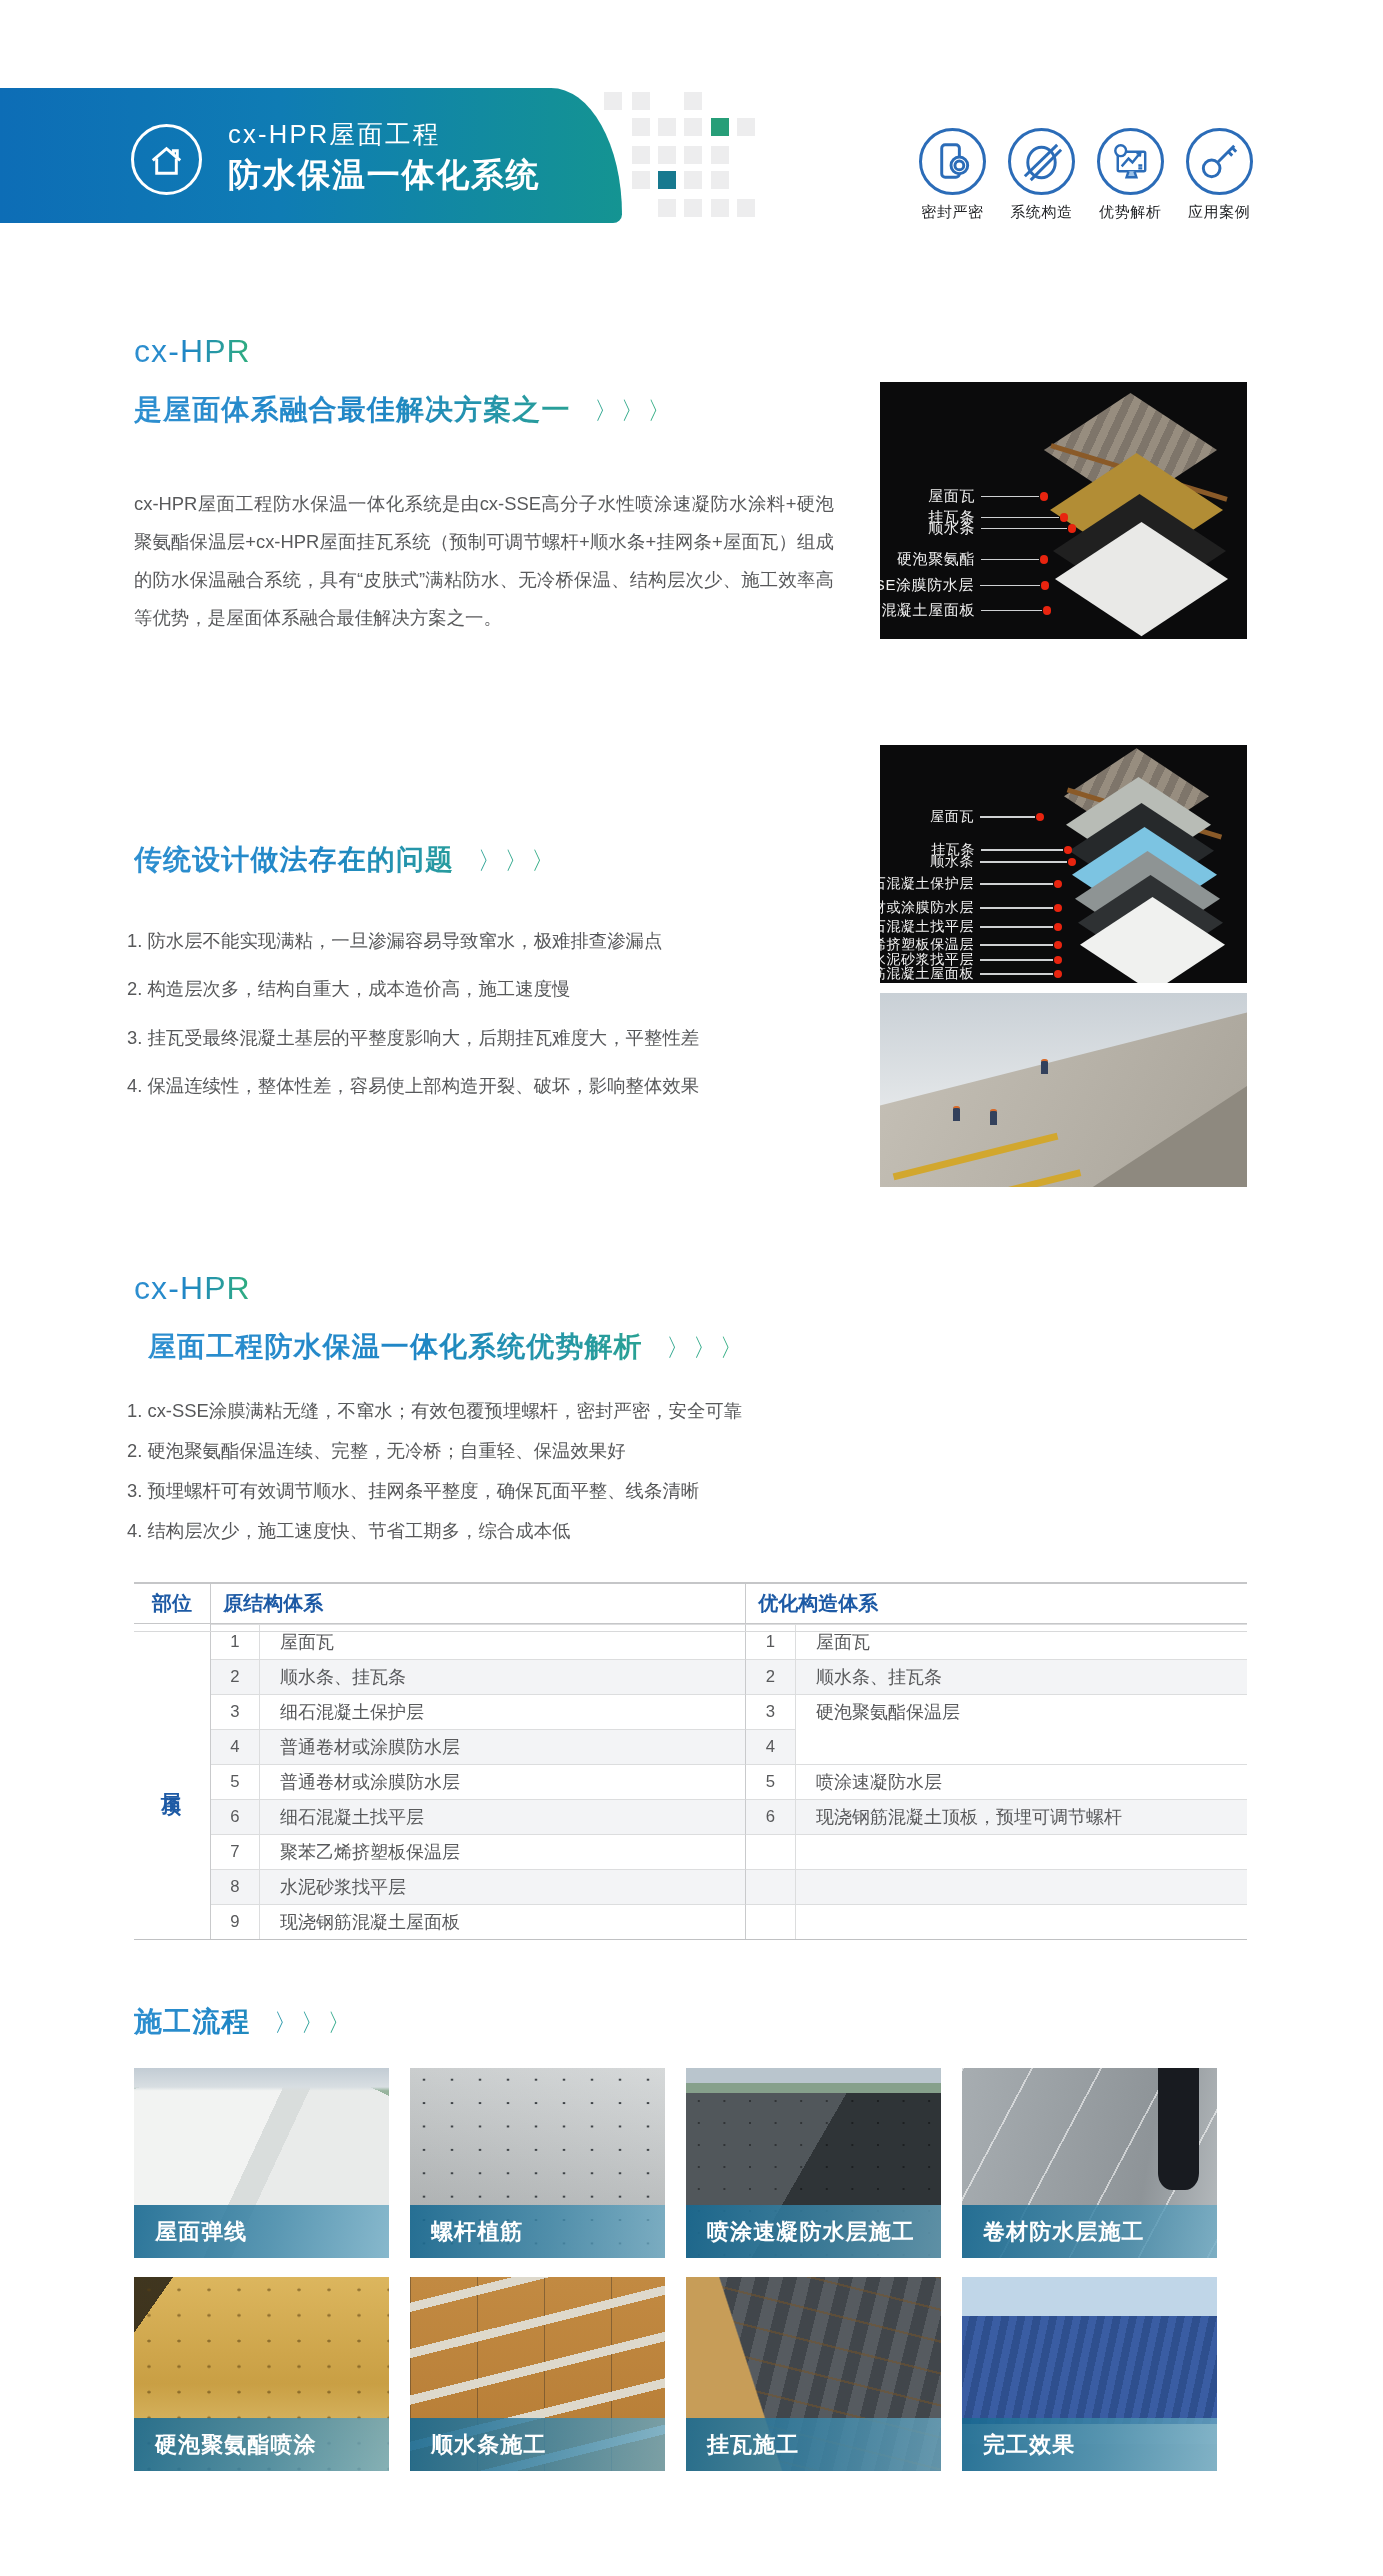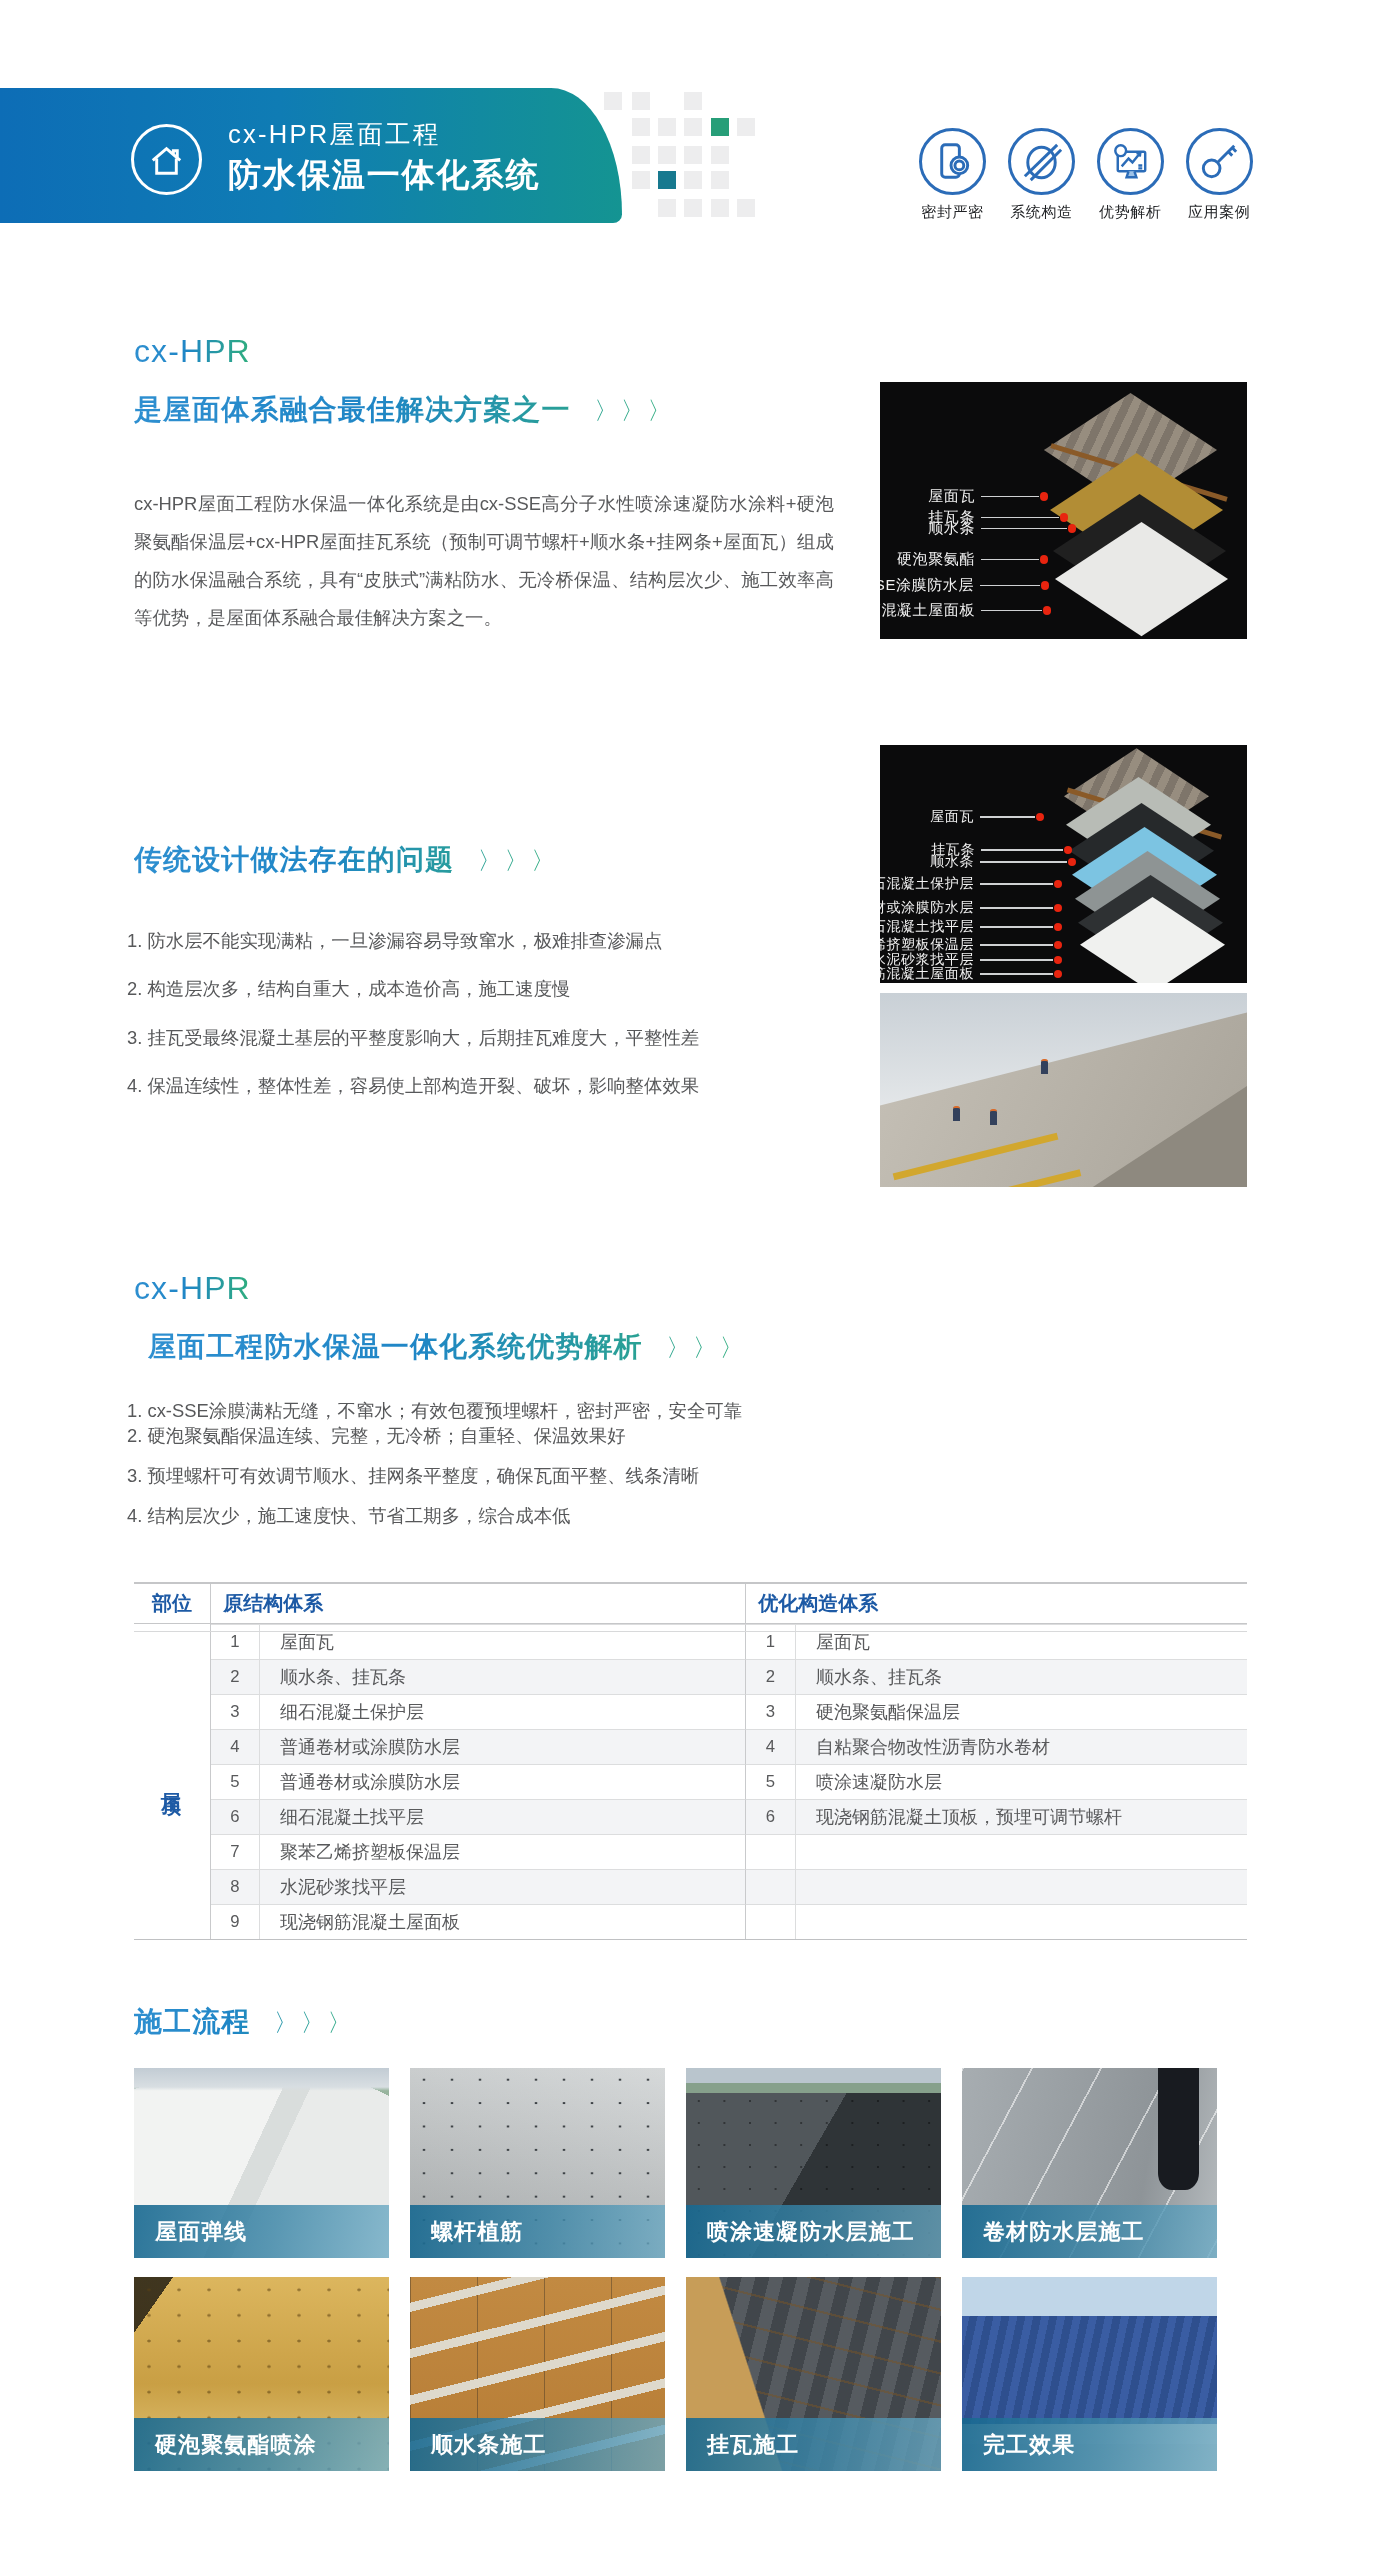--- a/index.html
+++ b/index.html
@@ -322,21 +322,21 @@
   <div class="photo-workers">
     <div class="scaff"></div>
     <div class="wk" style="left:44%;top:34%"></div>
     <div class="wk" style="left:20%;top:58%"></div>
     <div class="wk" style="left:30%;top:60%"></div>
   </div>
 
   <div class="h-small grad" style="left:134px;top:1270px">cx-HPR</div>
   <div class="h-title grad" style="left:148px;top:1328px"><span>屋面工程防水保温一体化系统优势解析</span><span class="chev">〉〉〉</span></div>
   <div class="vlist" style="top:1398px;width:890px">
-    <div style="">1. cx-SSE涂膜满粘无缝，不窜水；有效包覆预埋螺杆，密封严密，安全可靠</div>
+    <div style="margin-bottom:15px">1. cx-SSE涂膜满粘无缝，不窜水；有效包覆预埋螺杆，密封严密，安全可靠</div>
     <div style="margin-bottom:15px">2. 硬泡聚氨酯保温连续、完整，无冷桥；自重轻、保温效果好</div>
     <div style="margin-bottom:15px">3. 预埋螺杆可有效调节顺水、挂网条平整度，确保瓦面平整、线条清晰</div>
     <div>4. 结构层次少，施工速度快、节省工期多，综合成本低</div>
   </div>
 
   <div class="comp-table">
     <div class="dbl"></div>
     <div class="th c1" style="grid-area:1/1">部位</div>
     <div class="th thl" style="grid-area:1/2/2/4">原结构体系</div>
     <div class="th thr" style="grid-area:1/4/2/6">优化构造体系</div>
@@ -355,21 +355,20 @@
     <div class="tt alt" style="grid-area:3/5">顺水条、挂瓦条</div>
 
     <div class="tn" style="grid-area:4/2">3</div>
     <div class="tt ttl" style="grid-area:4/3">细石混凝土保护层</div>
     <div class="tn" style="grid-area:4/4">3</div>
     <div class="tt" style="grid-area:4/5">硬泡聚氨酯保温层</div>
 
     <div class="tn alt" style="grid-area:5/2">4</div>
     <div class="tt ttl alt" style="grid-area:5/3">普通卷材或涂膜防水层</div>
     <div class="tn alt" style="grid-area:5/4">4</div>
-    <div class="tt alt" style="grid-area:5/5">自粘聚合物改性沥青防水卷材</div>
 
     <div class="tn" style="grid-area:6/2">5</div>
     <div class="tt ttl" style="grid-area:6/3">普通卷材或涂膜防水层</div>
     <div class="tn" style="grid-area:6/4">5</div>
     <div class="tt" style="grid-area:6/5">喷涂速凝防水层</div>
 
     <div class="tn alt" style="grid-area:7/2">6</div>
     <div class="tt ttl alt" style="grid-area:7/3">细石混凝土找平层</div>
     <div class="tn alt" style="grid-area:7/4">6</div>
     <div class="tt alt" style="grid-area:7/5">现浇钢筋混凝土顶板，预埋可调节螺杆</div>

